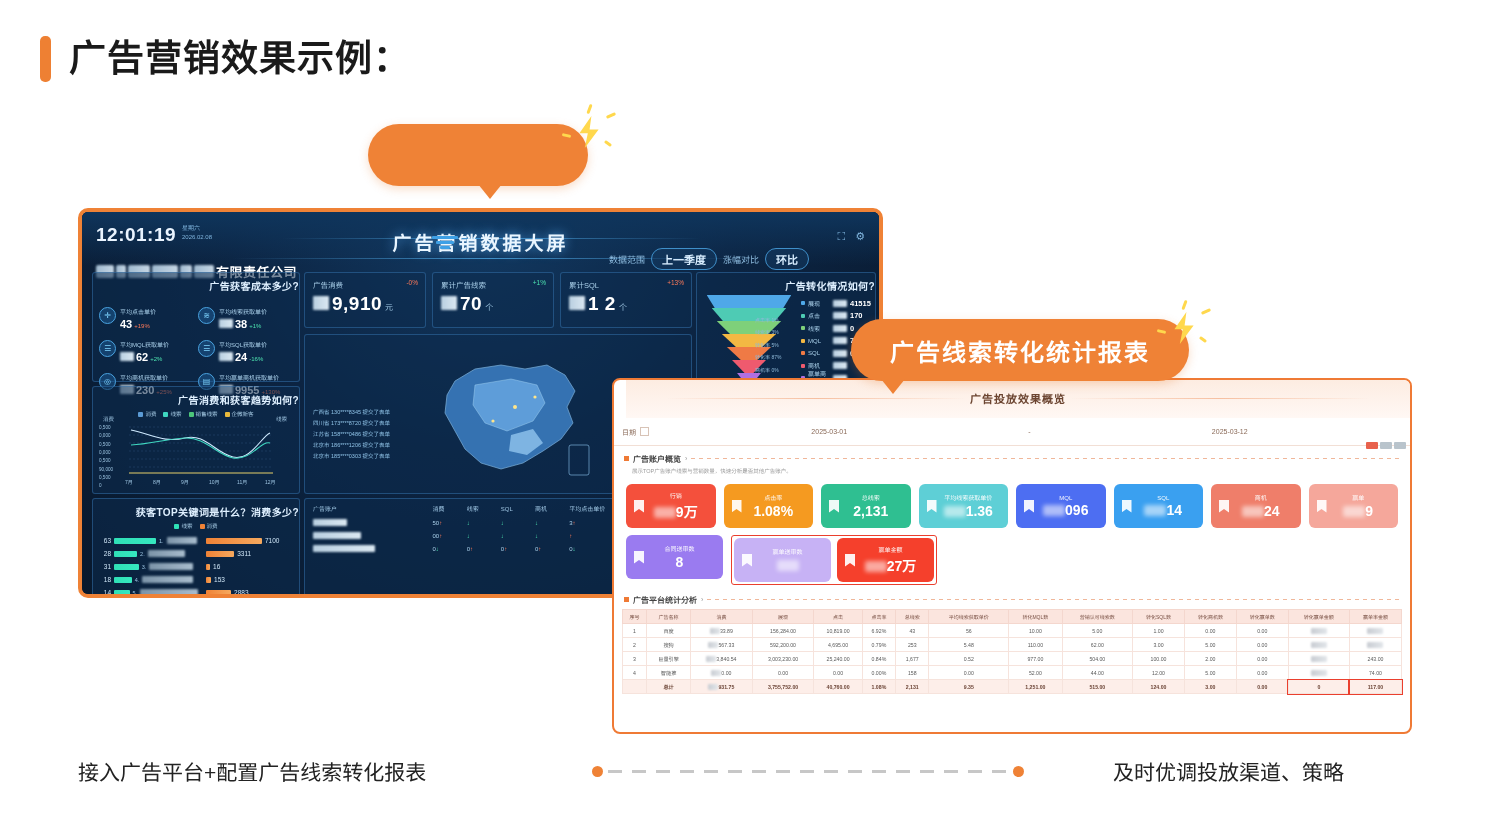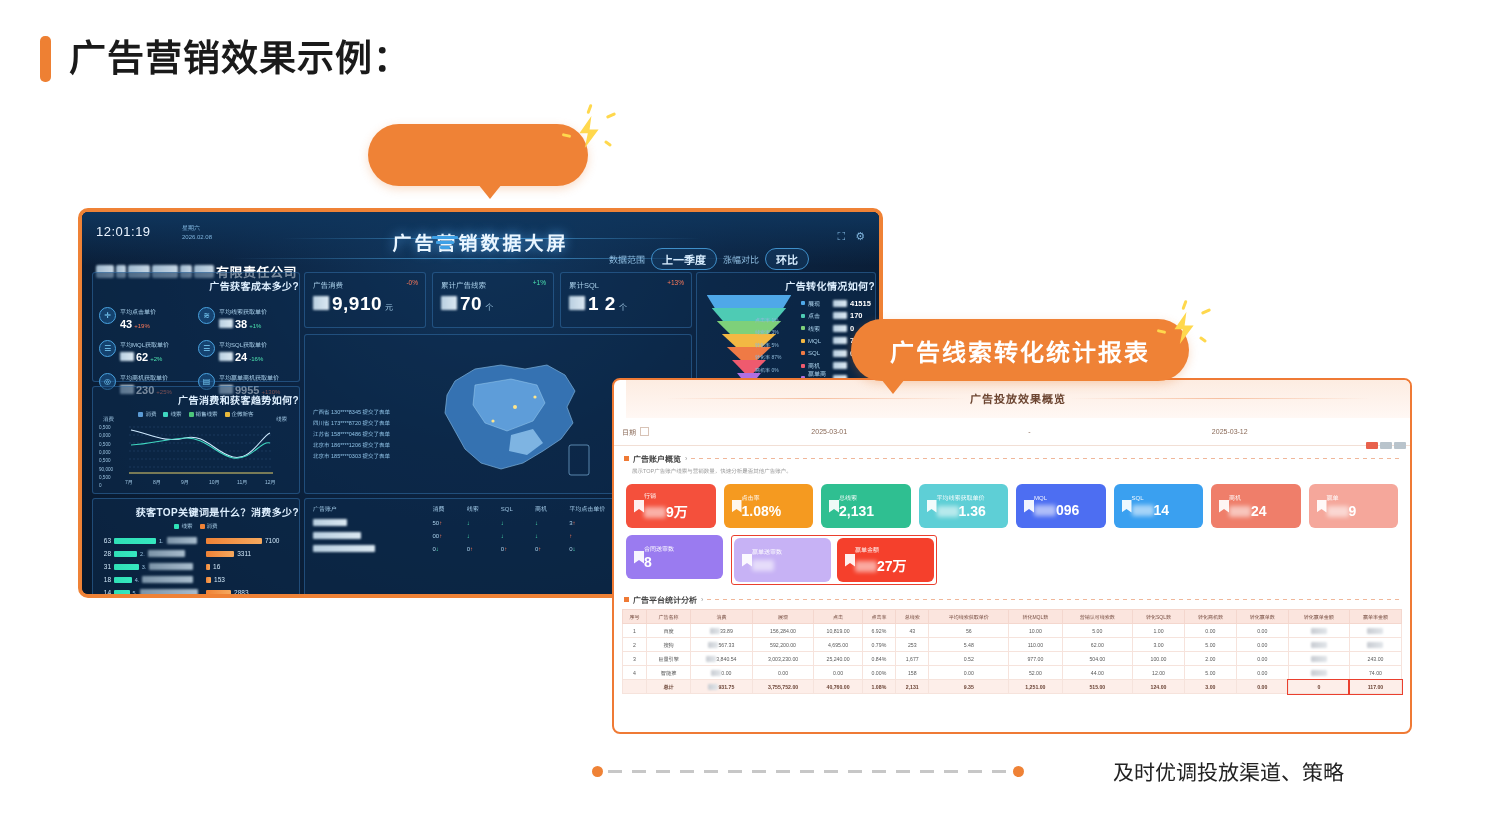--- a/index.html
+++ b/index.html
@@ -32,21 +32,21 @@
   .spark-2 { left:1155px; top:300px; }
 
   
   .dash { position:absolute; left:78px; top:208px; width:805px; height:390px; background:#0b2038; border:4px solid #ef8236; border-radius:10px; overflow:hidden; }
   .dash-inner { position:absolute; inset:0; background:
       radial-gradient(ellipse at 50% 0%, #123a63 0%, #0c2442 45%, #08182c 100%); }
   .dash-topdeco { position:absolute; left:0; top:0; width:100%; height:54px;
       background:linear-gradient(180deg,#0f355c 0%, rgba(10,32,58,0) 100%); }
   .deco-line { position:absolute; height:1px; background:linear-gradient(90deg,rgba(60,150,220,0),rgba(90,190,255,.65),rgba(60,150,220,0)); }
 
-  .clock { position:absolute; left:14px; top:12px; color:#eaf4ff; font-size:13px; font-weight:normal; letter-spacing:.5px; }
+  .clock { position:absolute; left:14px; top:12px; color:#eaf4ff; font-size:19px; font-weight:bold; letter-spacing:.5px; }
   .clock-meta { position:absolute; left:100px; top:12px; color:#7fb4dd; font-size:6px; line-height:9px; }
   .company { position:absolute; left:14px; top:50px; display:flex; align-items:center; gap:2px; }
   .company .blur { height:13px; border-radius:2px; background:linear-gradient(90deg,#9fb9cf,#c6d6e4); filter:blur(1.3px); }
   .company .name { color:#ffffff; font-size:13px; font-weight:bold; letter-spacing:.5px; }
 
   .dash-title { position:absolute; left:0; right:0; top:16px; text-align:center; color:#eaf6ff; font-size:19px; font-weight:bold; letter-spacing:3px; text-shadow:0 0 12px rgba(90,180,255,.8); }
   .dash-title-mark { position:absolute; left:350px; top:24px; width:26px; height:11px; }
   .dash-title-mark b { display:block; height:3px; background:#3ea0e6; margin-bottom:2px; border-radius:1px; }
   .dash-title-mark b:nth-child(2){ width:70%; margin-left:15%;}
   .dash-title-mark b:nth-child(3){ width:40%; margin-left:30%;}
@@ -136,21 +136,21 @@
   .sec-title { display:flex; align-items:center; gap:4px; padding:7px 0 0 10px; }
   .sec-title .sq { width:5px;height:5px;background:#ef7a35; }
   .sec-title .tx { font-size:8px; color:#444; font-weight:bold; }
   .sec-title .ar { font-size:7px; color:#999; }
   .sec-title .ln { flex:1; height:1px; margin-right:10px; background:repeating-linear-gradient(90deg,#f0b79a 0 4px, transparent 4px 8px); }
   .sec-desc { font-size:5.5px; color:#9a9a9a; padding:3px 0 0 18px; }
 
   .cards { display:flex; gap:8px; padding:9px 12px 0 12px; flex-wrap:wrap; }
   .card { flex:1 1 0; min-width:0; height:44px; border-radius:6px; position:relative; display:flex; align-items:center; padding-left:8px; }
   .card .bm { width:10px;height:13px; background:#fff; clip-path:polygon(0 0,100% 0,100% 100%,50% 74%,0 100%); opacity:.92; flex:0 0 auto; }
-  .card .ctx { flex:1; text-align:left; padding-right:8px; }
+  .card .ctx { flex:1; text-align:center; padding-right:8px; }
   .card .cl { color:rgba(255,255,255,.93); font-size:6px; display:block; }
   .card .cv { color:#fff; font-size:14px; font-weight:bold; display:block; margin-top:1px; }
   .card .cv .mask2 { display:inline-block; height:11px; width:22px; border-radius:2px; background:rgba(255,255,255,.55); filter:blur(2px); vertical-align:-1px; }
   .cards2 { display:flex; gap:8px; padding:7px 12px 0 12px; }
   .cards2 .card { flex:0 0 97px; }
   .hl-box { border:1.5px solid #ea3f2e; border-radius:3px; padding:2px; display:flex; gap:6px; }
 
   .tbl-wrap { padding:4px 8px 0 8px; }
   table.rtbl { width:100%; border-collapse:collapse; font-size:5.2px; color:#5a5a5a; }
   table.rtbl th { background:#fbe5de; color:#7c5448; font-weight:normal; padding:3px 1px; border:1px solid #f4d7ce; font-size:5px; }
@@ -817,20 +817,21 @@
     <span class="tail"></span>
   </div>
   <div class="spark spark-2">
     <span class="bolt"></span>
     <i style="left:28px;top:0;width:3px;height:10px;transform:rotate(20deg)"></i>
     <i style="left:46px;top:10px;width:10px;height:3px;transform:rotate(-25deg)"></i>
     <i style="left:2px;top:30px;width:9px;height:3px;transform:rotate(12deg)"></i>
     <i style="left:44px;top:38px;width:8px;height:3px;transform:rotate(35deg)"></i>
   </div>
 
+  <div class="foot-l">接入广告平台+配置广告线索转化报表</div>
   <div class="foot-dash">
     <span class="dot"></span>
     <span class="ln"></span>
     <span class="dot"></span>
   </div>
   <div class="foot-r">及时优调投放渠道、策略</div>
 
 </div>
 
 </body></html>

